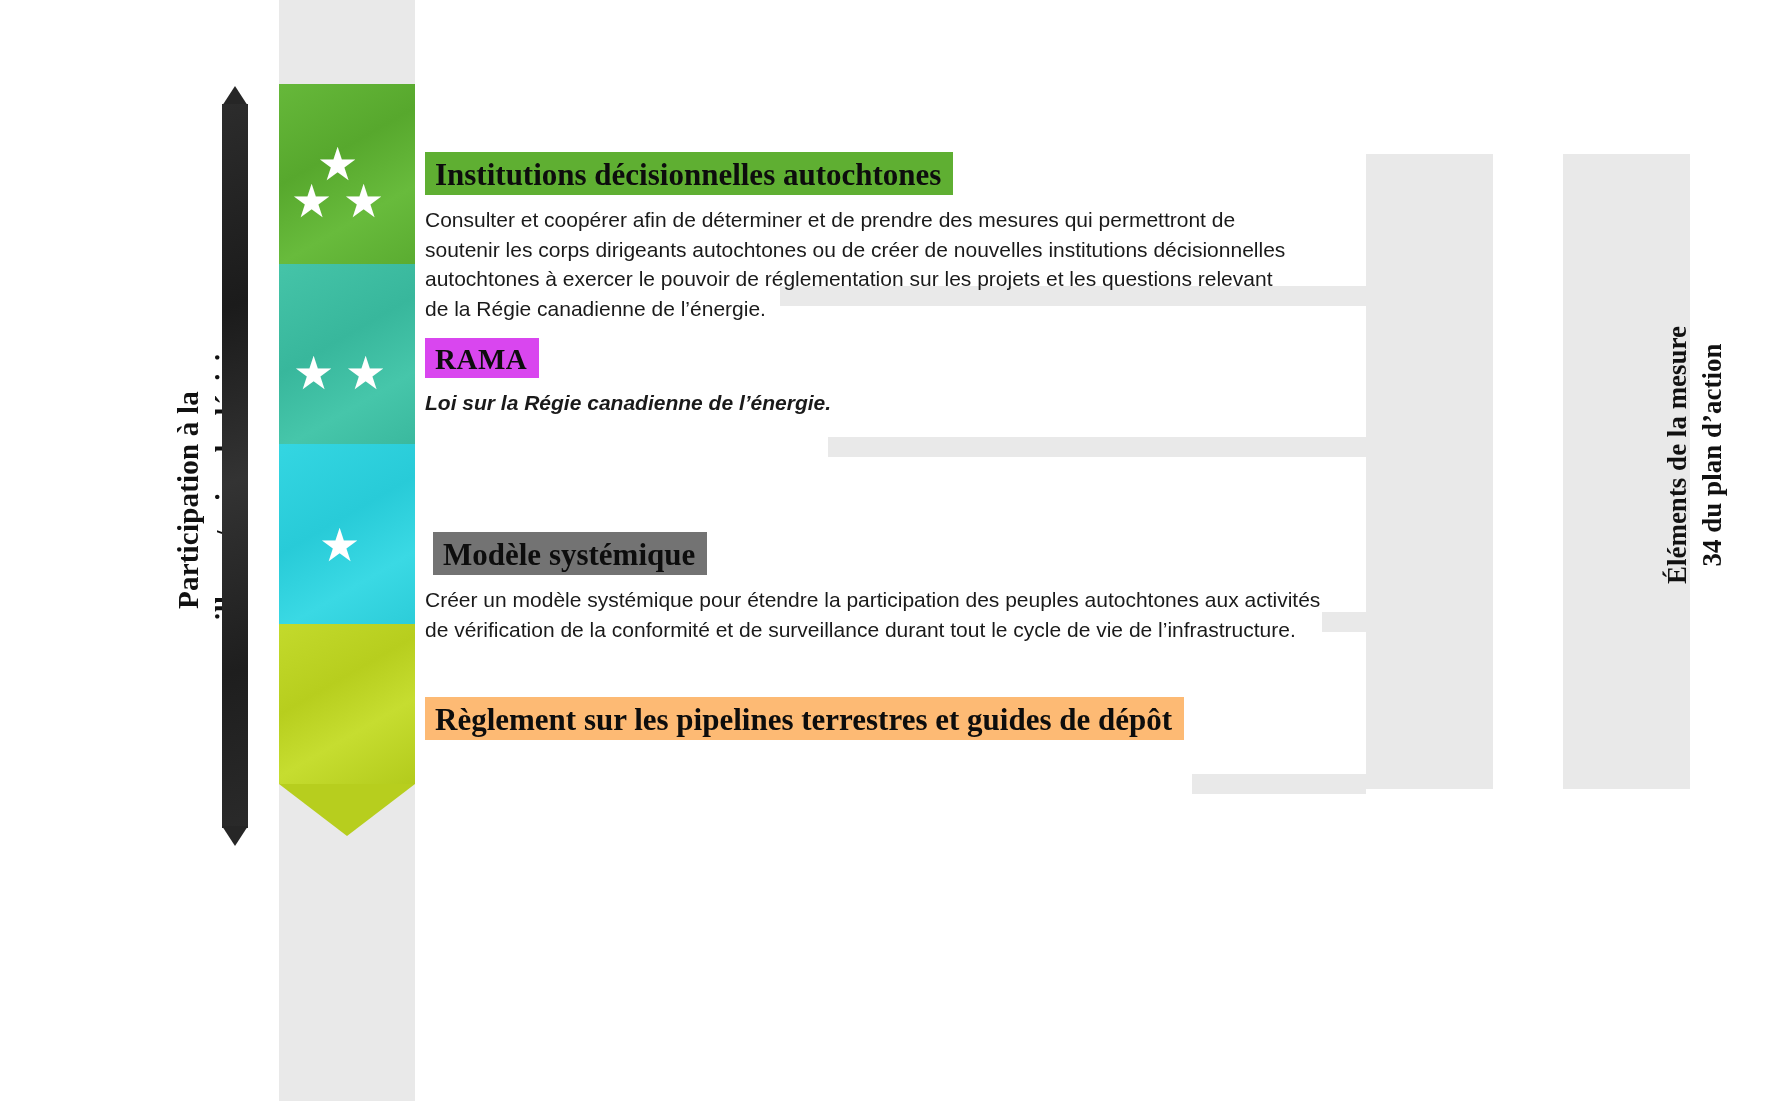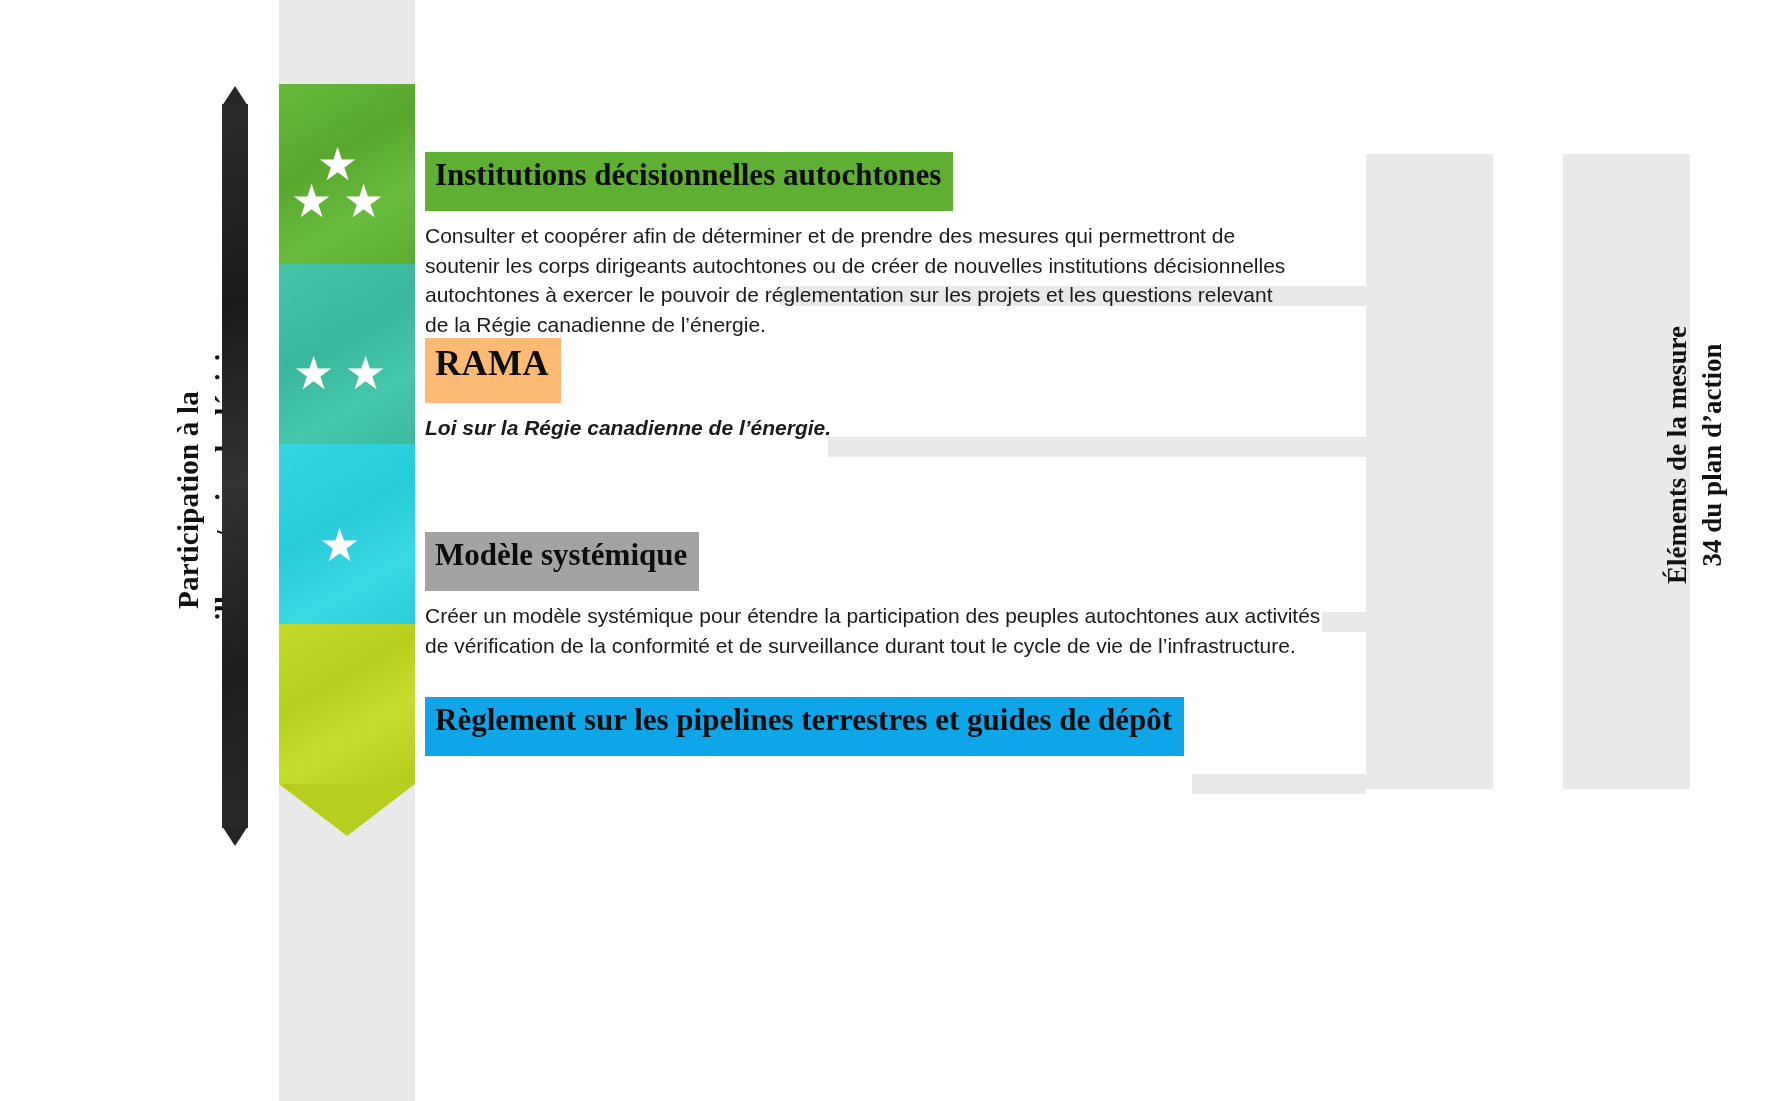--- a/index.html
+++ b/index.html
@@ -116,21 +116,21 @@
     position: absolute;
     left: 425px;
   }
   .block .heading {
     display: inline-block;
     font-family: "Liberation Serif", serif;
     font-weight: bold;
     font-size: 31px;
     line-height: 1.22;
     color: #0d0d0d;
-    padding: 4px 12px 17px 10px;
+    padding: 4px 12px 1px 10px;
     white-space: nowrap;
   }
   .block .body-text {
     margin-top: 10px;
     font-family: "Liberation Sans", sans-serif;
     font-size: 21px;
     line-height: 1.42;
     color: #1a1a1a;
     white-space: pre-line;
   }
@@ -231,30 +231,30 @@
 
 <div class="block" style="top:152px;">
   <div class="heading" style="background:#5faf32;">Institutions décisionnelles autochtones</div>
   <div class="body-text">Consulter et coopérer afin de déterminer et de prendre des mesures qui permettront de
 soutenir les corps dirigeants autochtones ou de créer de nouvelles institutions décisionnelles
 autochtones à exercer le pouvoir de réglementation sur les projets et les questions relevant
 de la Régie canadienne de l’énergie.</div>
 </div>
 
 <div class="block" style="top:338px;">
-  <div class="heading" style="background:#fdba74; font-size:36px; letter-spacing:0.5px;">RAMA</div>
+  <div class="heading" style="background:#d946ef; font-size:29px; letter-spacing:0.5px;">RAMA</div>
   <div class="body-text"><span class="ital">Loi sur la Régie canadienne de l’énergie.</span></div>
 </div>
 
 <div class="block" style="top:532px;">
-  <div class="heading" style="background:#a3a3a3;">Modèle systémique</div>
+  <div class="heading" style="background:#737373;margin-left:8px;">Modèle systémique</div>
   <div class="body-text">Créer un modèle systémique pour étendre la participation des peuples autochtones aux activités
 de vérification de la conformité et de surveillance durant tout le cycle de vie de l’infrastructure.</div>
 </div>
 
 <div class="block" style="top:697px;">
-  <div class="heading" style="background:#0ea5e9;">Règlement sur les pipelines terrestres et guides de dépôt</div>
+  <div class="heading" style="background:#fdba74;">Règlement sur les pipelines terrestres et guides de dépôt</div>
 </div>
 
 <div id="right-panel"></div>
 <div id="right-panel-2"></div>
 <div id="right-axis-label">Éléments de la mesure
 34 du plan d’action</div>
 
 </body></html>

